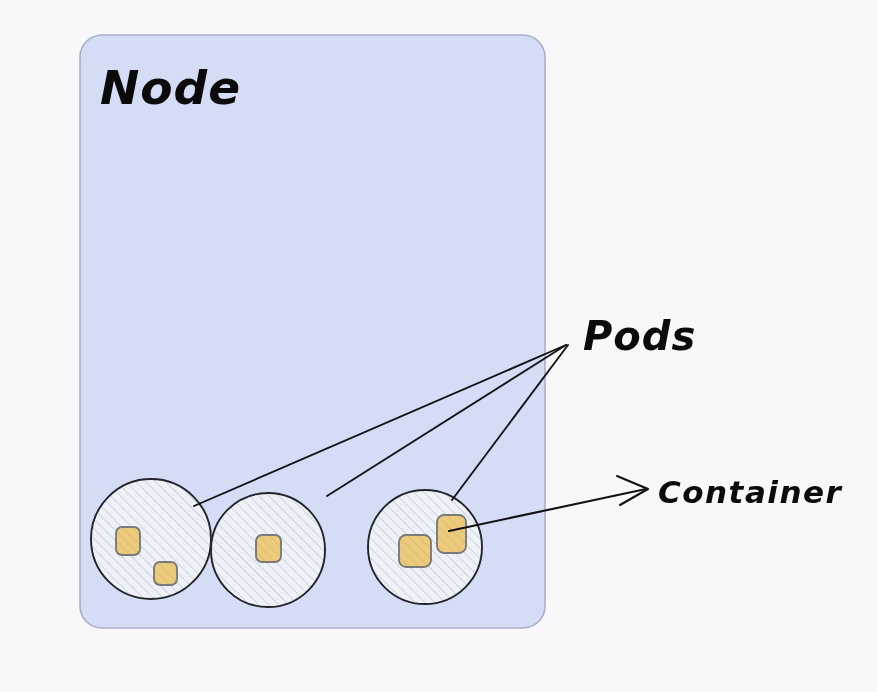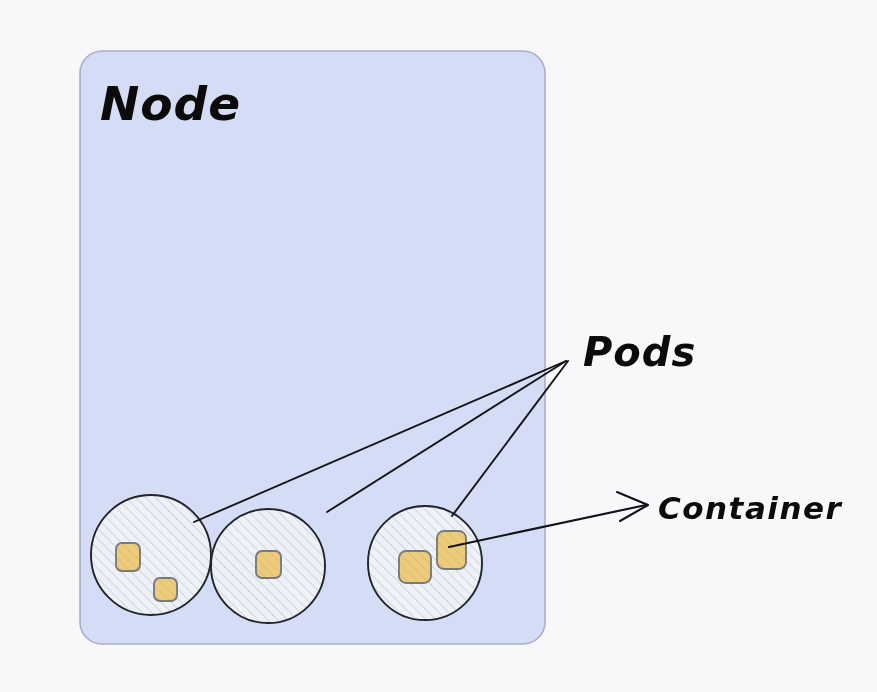--- a/index.html
+++ b/index.html
@@ -11,21 +11,21 @@
     width: 877px;
     height: 692px;
     background: #f8f8fa;
     font-family: "DejaVu Sans", sans-serif;
     overflow: hidden;
     position: relative;
   }
   #diagram-root {
     position: absolute;
     left: 0;
-    top: 16px;
+    top: 0;
     width: 877px;
     height: 578px;
   }
   svg#scene {
     display: block;
     width: 877px;
     height: 692px;
   }
   .hand-label {
     font-family: "DejaVu Sans", sans-serif;

